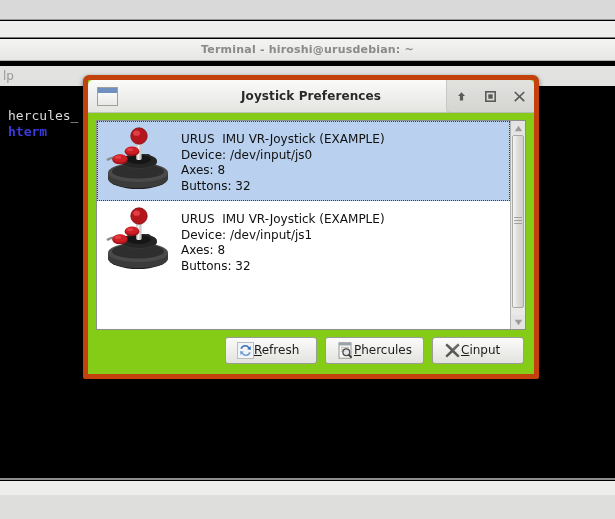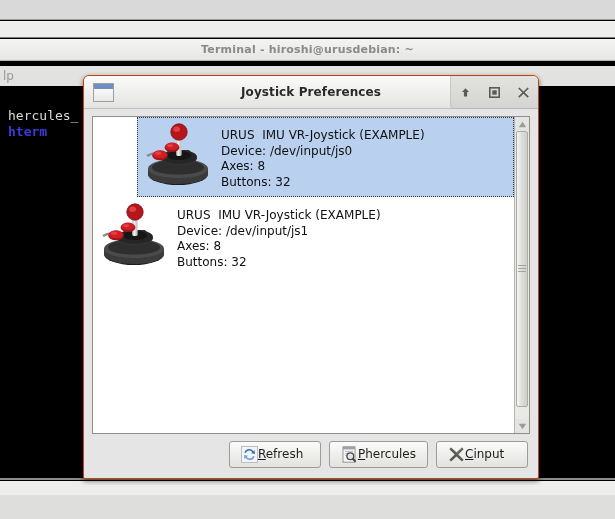--- a/index.html
+++ b/index.html
@@ -101,23 +101,23 @@
     width: 615px; height: 24px;
     background: #dededc;
   }
 
   
   .dialog {
     position: absolute;
     left: 83px;
     top: 75px;
     width: 456px;
-    height: 404px;
-    background: #e5e5e5;
-    border: 1px solid #c2410c;
+    height: 304px;
+    background: #84cc16;
+    border: 5px solid #c2410c;
     border-radius: 6px 6px 2px 2px;
     box-sizing: border-box;
     box-shadow: 0 2px 5px rgba(0,0,0,0.55);
     display: flex;
     flex-direction: column;
     overflow: hidden;
   }
   .dlg-titlebar {
     height: 33px;
     flex: 0 0 33px;
@@ -201,21 +201,20 @@
     display: flex;
     align-items: flex-start;
     padding: 5px 6px 7px 6px;
     box-sizing: border-box;
     background: #ffffff;
   }
   .list-item.selected {
     background: #b9d1ef;
     outline: 1px dotted #3a3a3a;
     outline-offset: -1px;
-    margin-left: 44px;
   }
   .item-icon {
     flex: 0 0 auto;
     width: 70px;
     height: 66px;
     margin-right: 8px;
   }
   .item-icon svg { display: block; }
   .item-text {
     flex: 1 1 auto;

